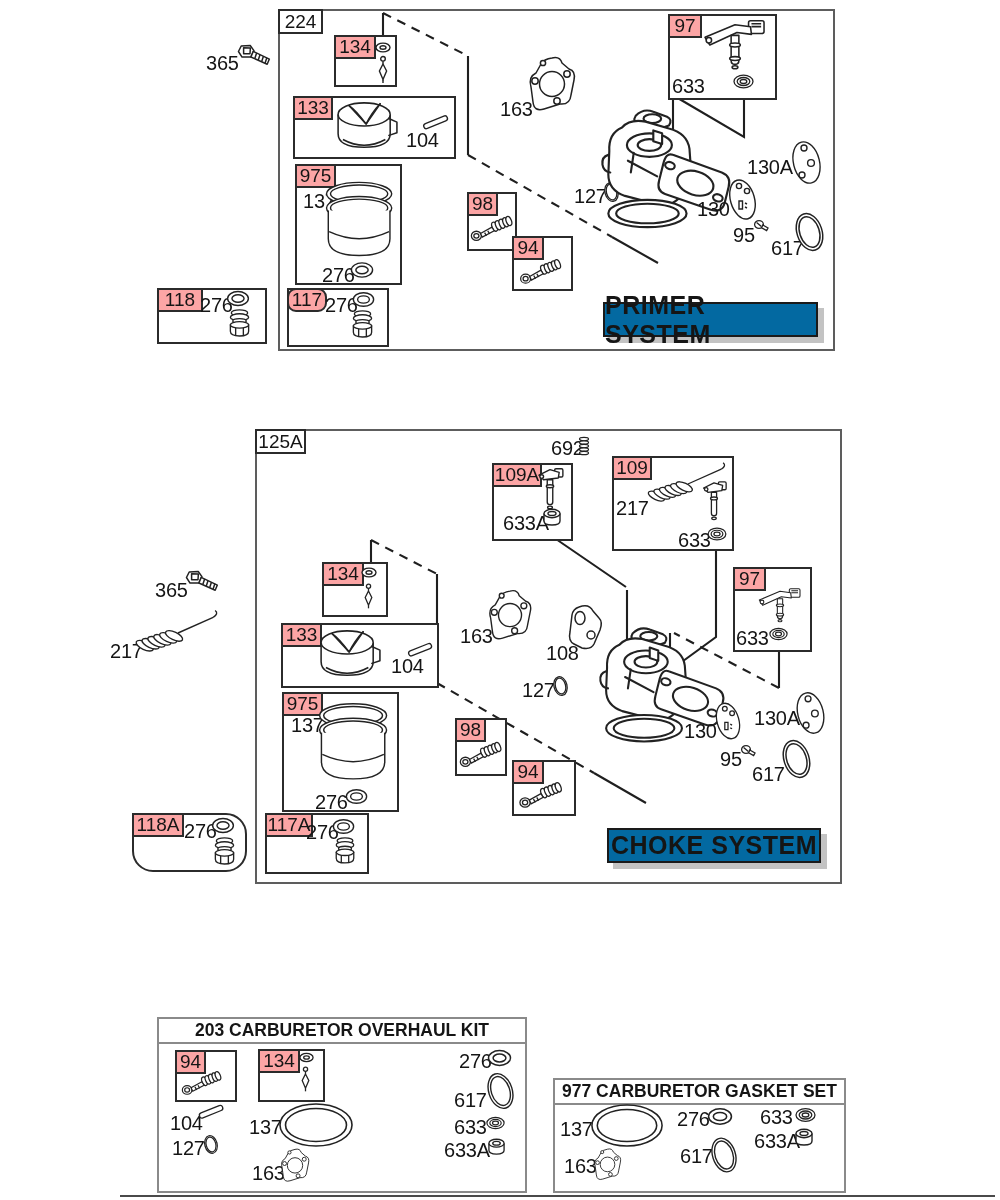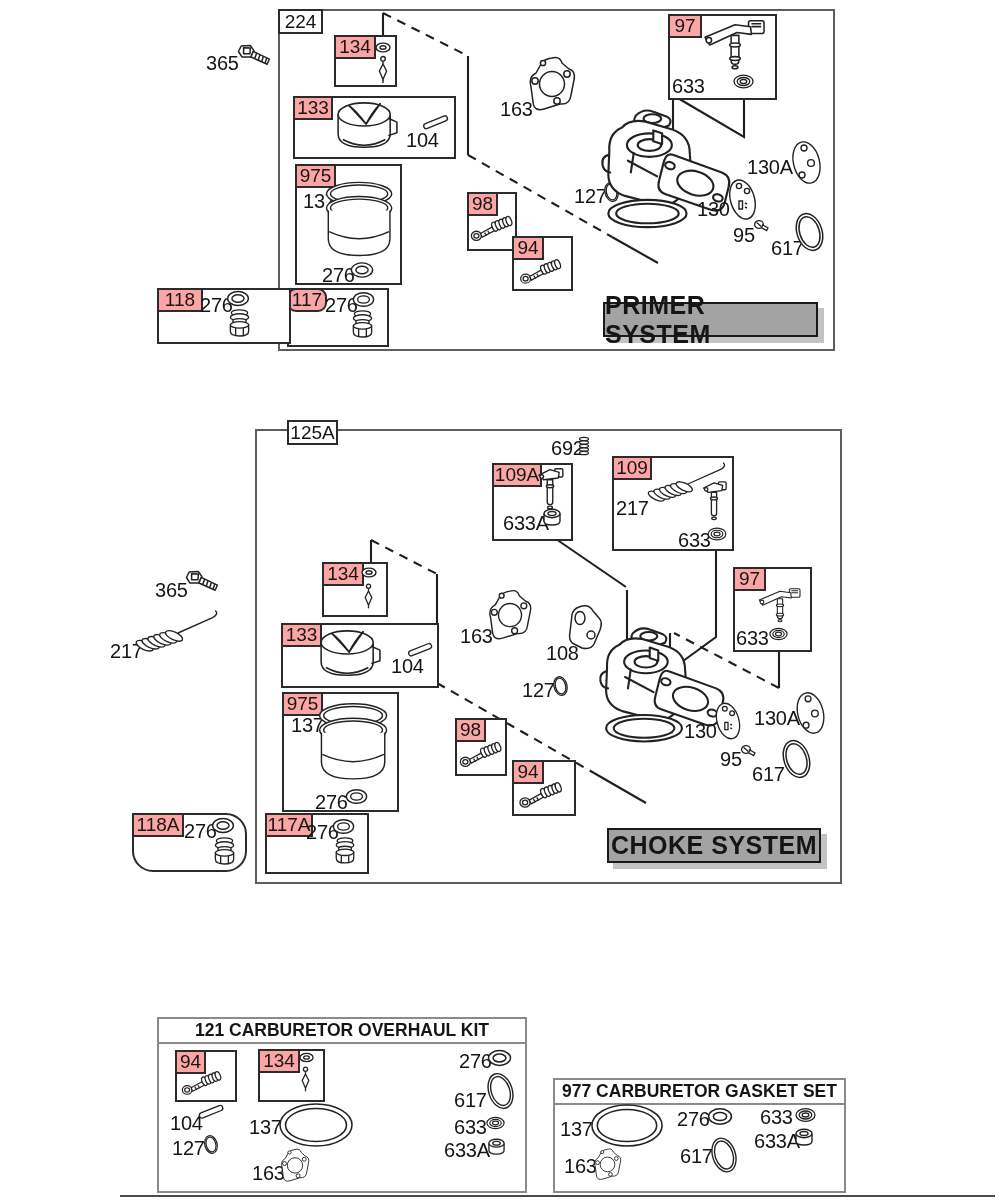--- a/index.html
+++ b/index.html
@@ -8,21 +8,21 @@
   svg.icon{position:absolute;overflow:visible;}
   #leaders{position:absolute;left:0;top:0;z-index:1;}
   .secbox{position:absolute;border:2px solid #5d5d5d;z-index:2;}
   .sectag{position:absolute;border:2px solid #2b2b2b;background:#fff;z-index:4;
           font-size:19px;line-height:21px;text-align:center;}
   .pbox{position:absolute;border:2px solid #2b2b2b;background:#fff;z-index:3;}
   .ptag{position:absolute;top:-2px;left:-2px;border:2px solid #2b2b2b;background:#fca5a5;
         font-size:19px;line-height:20px;text-align:center;z-index:4;}
   .plabel{position:absolute;font-size:20px;line-height:18px;z-index:5;letter-spacing:-0.2px;}
   .icon{z-index:5;}
-  .titlebox{position:absolute;border:2px solid #1a1a1a;background:#a3a3a3;z-index:6;
+  .titlebox{position:absolute;border:2px solid #1a1a1a;background:#0369a1;z-index:6;
             box-shadow:6px 6px 0 #c3c3c3;display:flex;align-items:center;justify-content:center;
             font-weight:bold;font-size:25px;letter-spacing:0.5px;}
   .kitbox{position:absolute;border:2px solid #8a8a8a;background:#fff;z-index:2;}
   .kittitle{position:absolute;left:0;right:0;top:0;height:23px;border-bottom:2px solid #8a8a8a;
             text-align:center;font-weight:bold;font-size:17.5px;line-height:23px;z-index:3;}
   .rule{position:absolute;border-top:2px solid #4a4a4a;z-index:2;}
 </style>
 </head>
 <body>
 
@@ -354,33 +354,33 @@
   <div class="ptag" style="width:36px;border-radius:9px;">117</div>
 </div>
 <span class="plabel" style="left:325px;top:296px;">276</span>
 <svg class="icon" style="left:352px;top:291px;width:23px;height:17px" viewBox="0 0 25 18">
       <use href="#sym-oring-sm"></use>
     </svg>
 <svg class="icon" style="left:350px;top:309px;width:25px;height:30px" viewBox="0 0 26 31">
       <use href="#sym-nut"></use>
     </svg>
 
-<div class="pbox" style="left:157px;top:288px;width:106px;height:52px;padding-left:24px;">
+<div class="pbox" style="left:157px;top:288px;width:106px;height:52px;">
   <div class="ptag" style="width:42px;">118</div>
 </div>
 <span class="plabel" style="left:200px;top:296px;">276</span>
 <svg class="icon" style="left:226px;top:290px;width:24px;height:17px" viewBox="0 0 25 18">
       <use href="#sym-oring-sm"></use>
     </svg>
 <svg class="icon" style="left:227px;top:308px;width:25px;height:30px" viewBox="0 0 26 31">
       <use href="#sym-nut"></use>
     </svg>
 
 <div class="secbox" style="left:255px;top:429px;width:583px;height:451px;"></div>
-<div class="sectag" style="left:255px;top:420px;width:47px;margin-left:32px;">125A</div>
+<div class="sectag" style="left:255px;top:429px;width:47px;">125A</div>
 <div class="titlebox" style="left:607px;top:828px;width:210px;height:31px;">CHOKE SYSTEM</div>
 
 <span class="plabel" style="left:155px;top:581px;">365</span>
 <svg class="icon" style="left:183px;top:570px;width:38px;height:28px" viewBox="0 0 40 30">
       <use href="#sym-bolt"></use>
     </svg>
 <span class="plabel" style="left:110px;top:642px;">217</span>
 <svg class="icon" style="left:133px;top:606px;width:88px;height:54px" viewBox="0 0 90 54">
       <use href="#sym-spring217"></use>
     </svg>
@@ -525,21 +525,21 @@
 </div>
 <span class="plabel" style="left:184px;top:822px;">276</span>
 <svg class="icon" style="left:211px;top:817px;width:24px;height:17px" viewBox="0 0 25 18">
       <use href="#sym-oring-sm"></use>
     </svg>
 <svg class="icon" style="left:212px;top:836px;width:25px;height:30px" viewBox="0 0 26 31">
       <use href="#sym-nut"></use>
     </svg>
 
 <div class="kitbox" style="left:157px;top:1017px;width:366px;height:172px;">
-  <div class="kittitle">121 CARBURETOR OVERHAUL KIT</div>
+  <div class="kittitle">203 CARBURETOR OVERHAUL KIT</div>
 </div>
 <div class="pbox" style="left:175px;top:1050px;width:58px;height:48px;">
   <div class="ptag" style="width:27px;">94</div>
 </div>
 <svg class="icon" style="left:179px;top:1070px;width:44px;height:26px" viewBox="0 0 46 30">
       <use href="#sym-screwspring"></use>
     </svg>
 <div class="pbox" style="left:258px;top:1049px;width:63px;height:49px;">
   <div class="ptag" style="width:38px;">134</div>
 </div>

